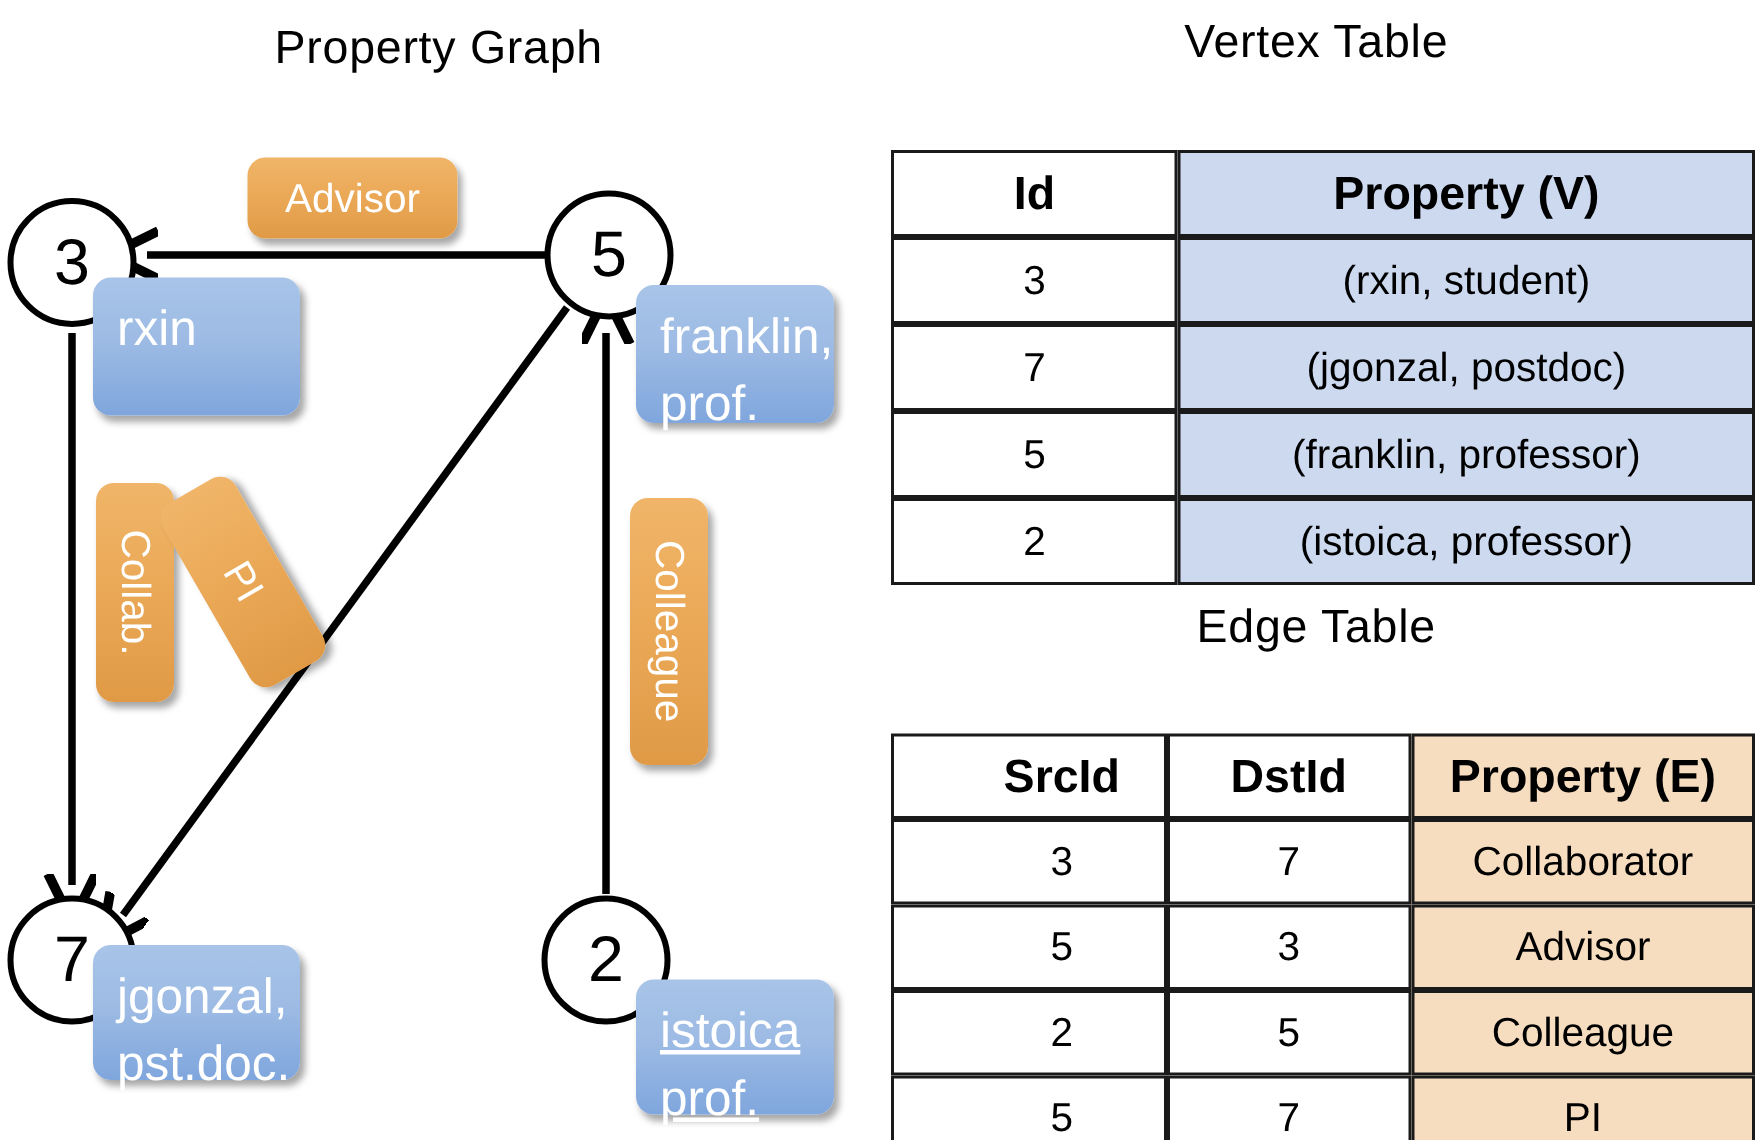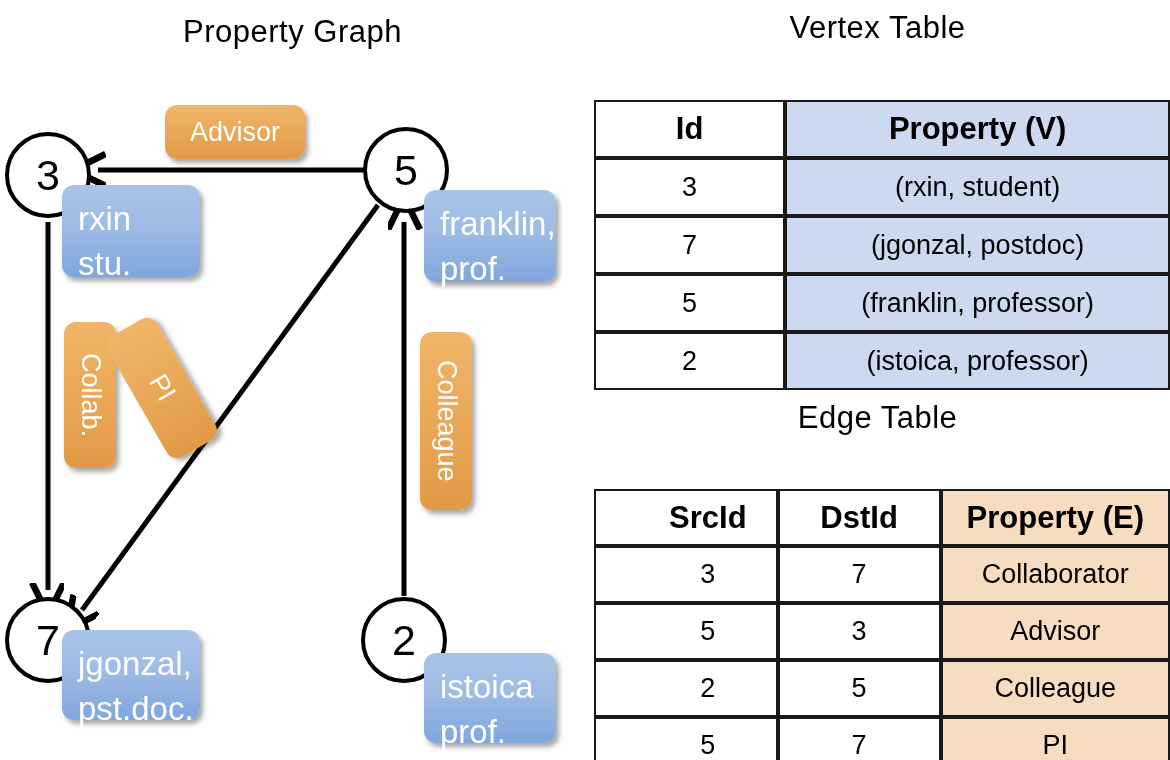--- a/index.html
+++ b/index.html
@@ -112,21 +112,21 @@
   }
 
   #circle-3 { left: 5px;   top: 132px; }
   #circle-5 { left: 363px; top: 127px; }
   #circle-7 { left: 5px;   top: 597px; }
   #circle-2 { left: 361px; top: 597px; }
 
   #box-rxin     { left: 62px;  top: 185px; width: 138px; height: 92px; }
   #box-franklin { left: 424px; top: 190px; width: 132px; height: 92px; }
   #box-jgonzal  { left: 62px;  top: 630px; width: 138px; height: 90px; }
-  #box-istoica  { left: 424px; top: 653px; width: 132px; height: 90px; }
+  #box-istoica  { left: 424px; top: 653px; width: 132px; height: 90px; text-decoration: underline; }
 
   
   .data-table {
     position: absolute;
     border-collapse: separate;
     border-spacing: 0;
     font-family: "Liberation Sans", sans-serif;
     font-weight: 300;
   }
   .data-table td, .data-table th {
@@ -189,21 +189,20 @@
   </div>
   <div class="vertex-circle" id="circle-7">
     <span class="vertex-label">7</span>
   </div>
   <div class="vertex-circle" id="circle-2">
     <span class="vertex-label">2</span>
   </div>
 
   <div class="prop-box" id="box-rxin">
     <span class="ln">rxin</span>
-    <span class="ln">stu.</span>
   </div>
   <div class="prop-box" id="box-franklin">
     <span class="ln">franklin,</span>
     <span class="ln">prof.</span>
   </div>
   <div class="prop-box" id="box-jgonzal">
     <span class="ln">jgonzal,</span>
     <span class="ln">pst.doc.</span>
   </div>
   <div class="prop-box" id="box-istoica">

